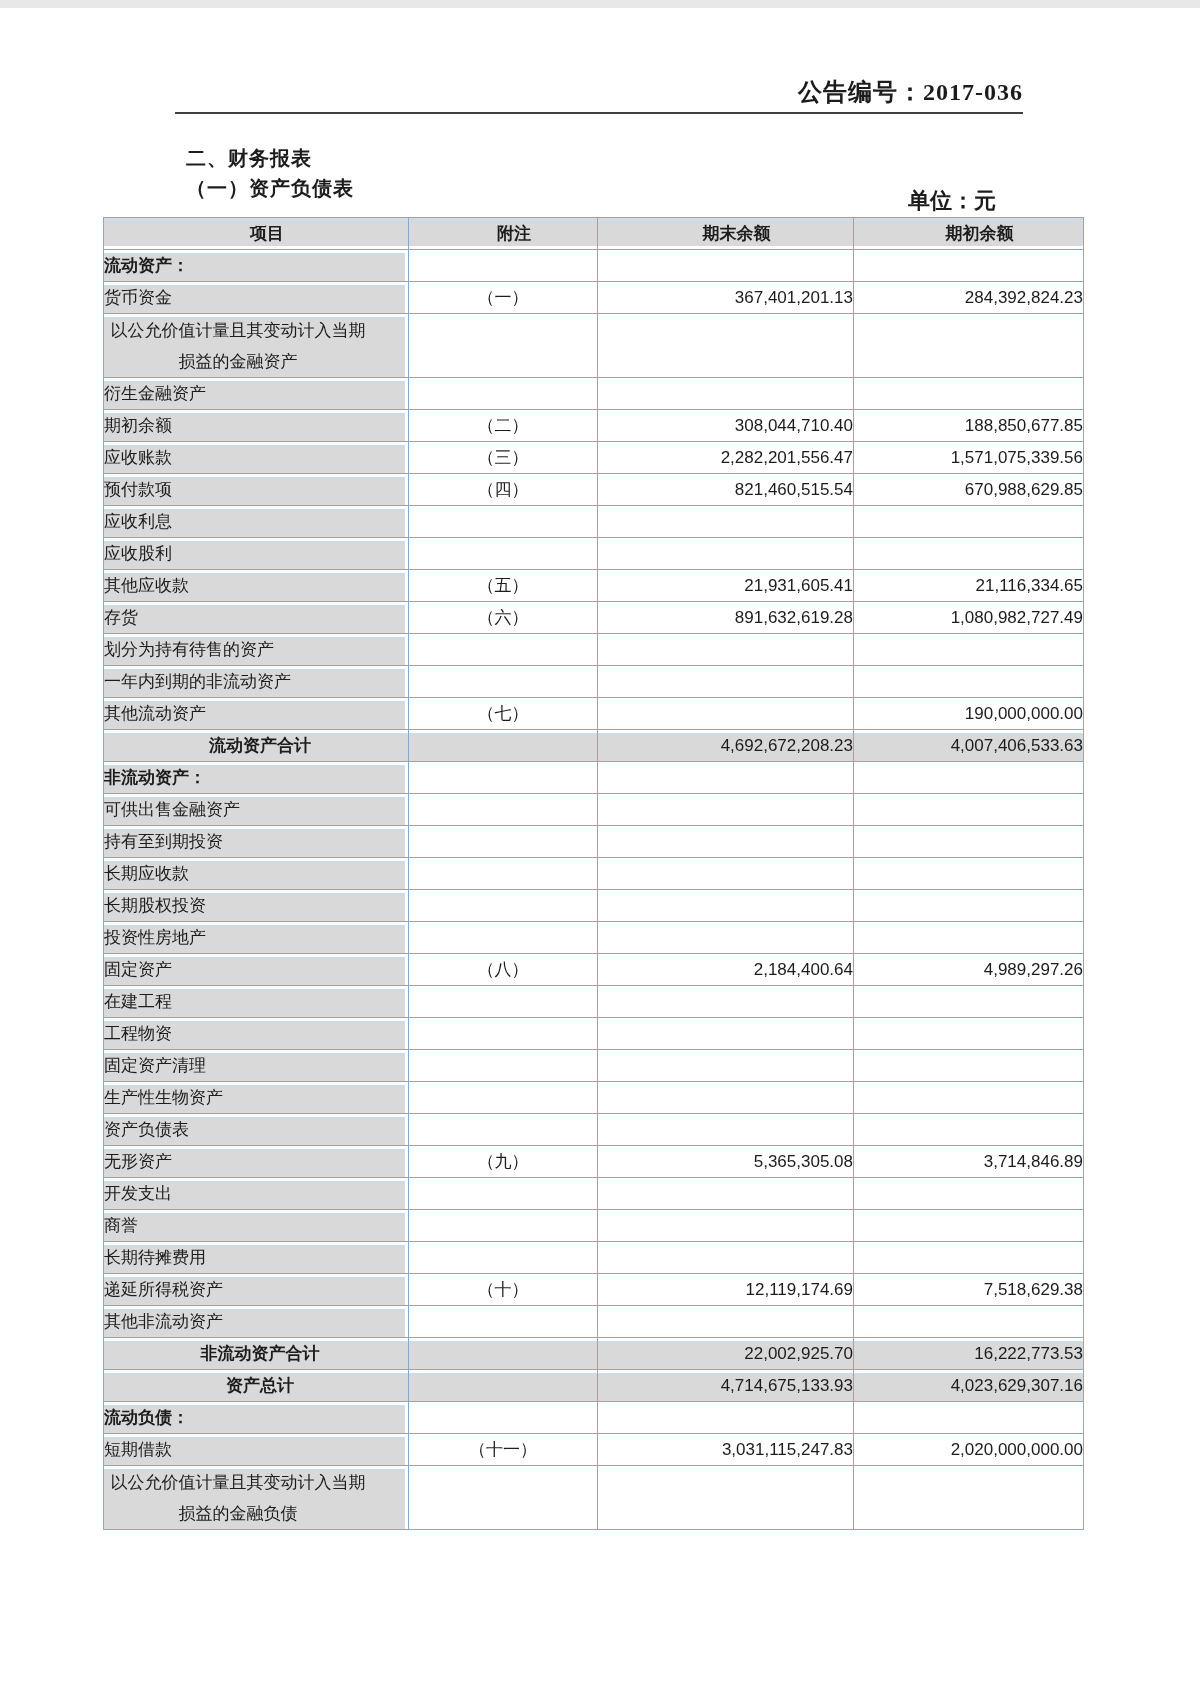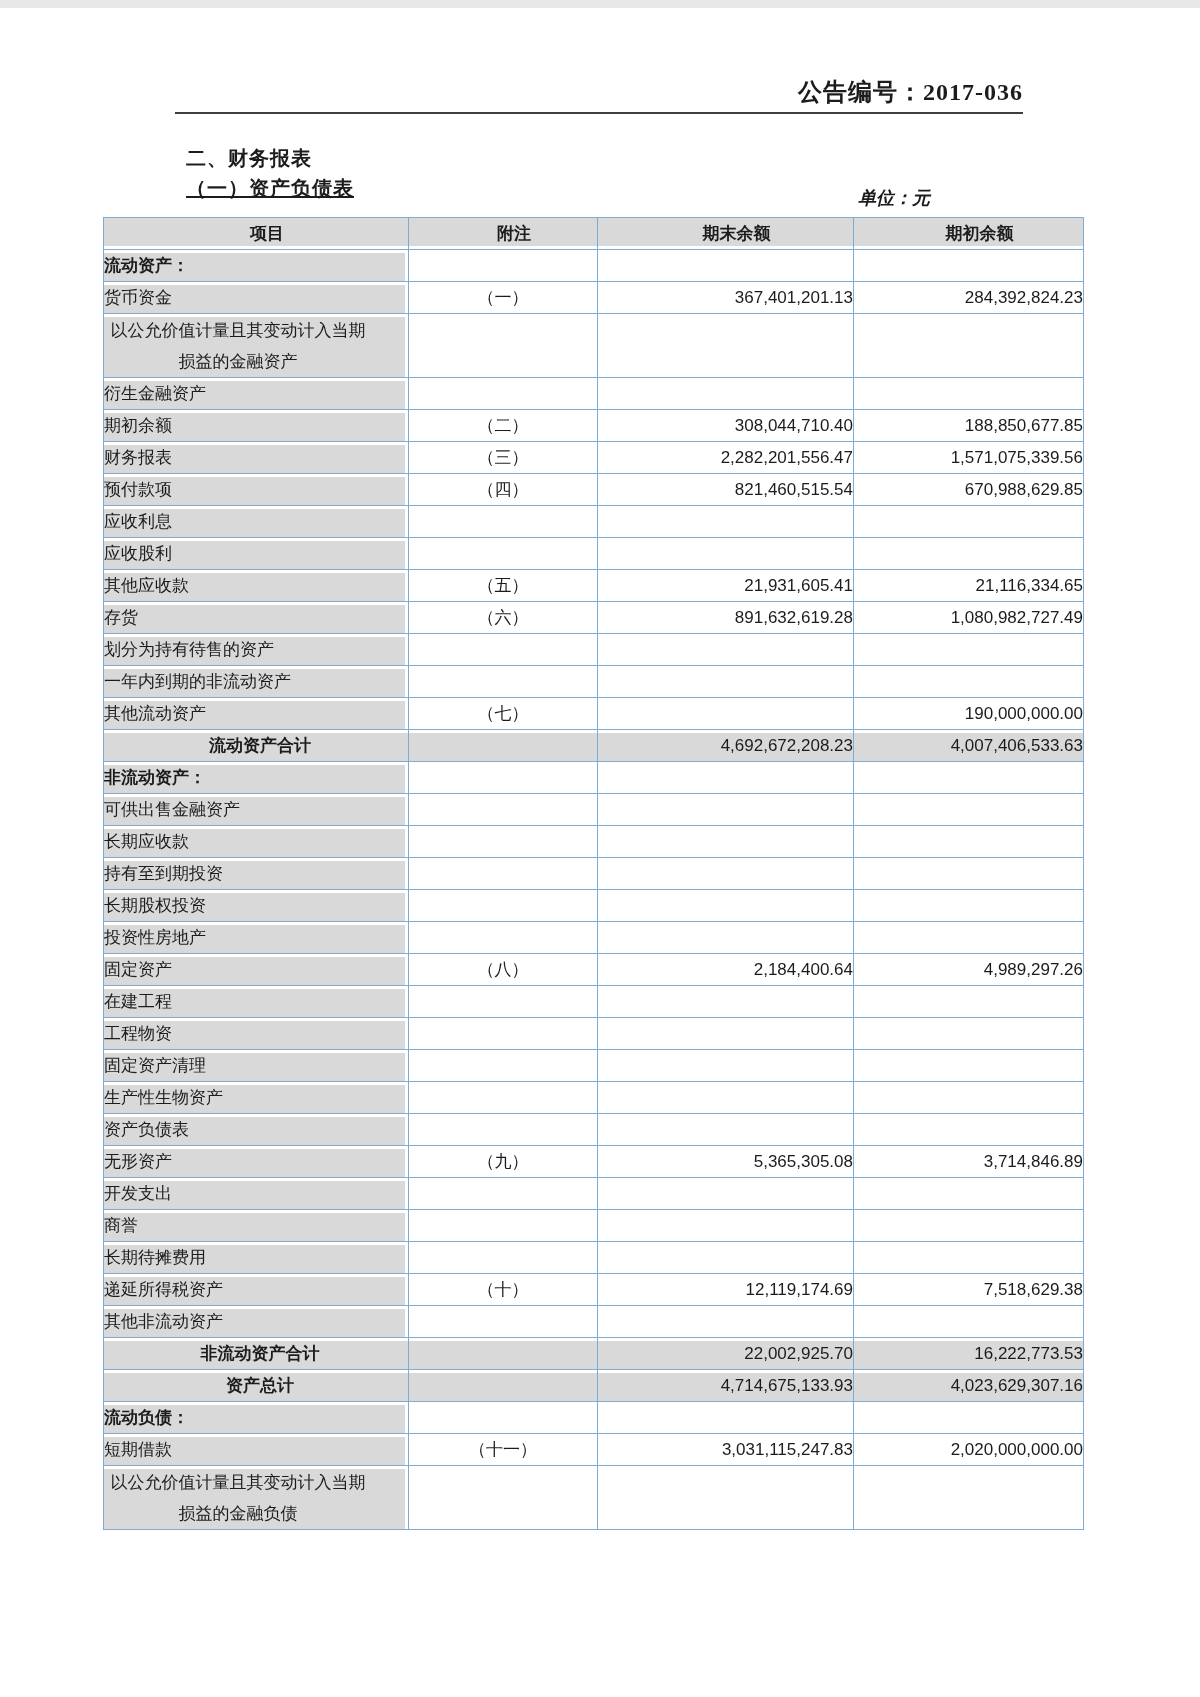--- a/index.html
+++ b/index.html
@@ -26,25 +26,25 @@
   .header-rule{
     position:absolute; top:104px; left:175px; width:848px; height:0;
     border-top:2px solid var(--rule);
   }
   .section-title{
     position:absolute; top:137px; left:186px;
     font-size:20px; font-weight:bold; letter-spacing:1px;
   }
   .table-title{
     position:absolute; top:167px; left:186px;
-    font-size:20px; font-weight:bold; letter-spacing:1px;text-decoration:underline;
+    font-size:20px; font-weight:bold; letter-spacing:1px;
   }
   .unit-label{
-    position:absolute; top:178px; left:858px;
-    font-size:18px; font-weight:bold;font-style:italic;
+    position:absolute; top:178px; left:908px;
+    font-size:22px; font-weight:bold;
   }
   table.sheet{
     position:absolute; left:103px; top:209px; width:980px;
     border-collapse:collapse; table-layout:fixed;
   }
   table.sheet col.c1{width:305px;}
   table.sheet col.c2{width:189px;}
   table.sheet col.c3{width:256px;}
   table.sheet col.c4{width:230px;}
   table.sheet th, table.sheet td{
@@ -133,21 +133,21 @@
           <td class="c-num"></td>
           <td class="c-num"></td>
         </tr>
         <tr class="item">
           <td class="c-item">期初余额</td>
           <td class="c-note">（二）</td>
           <td class="c-num">308,044,710.40</td>
           <td class="c-num">188,850,677.85</td>
         </tr>
         <tr class="item">
-          <td class="c-item">财务报表</td>
+          <td class="c-item">应收账款</td>
           <td class="c-note">（三）</td>
           <td class="c-num">2,282,201,556.47</td>
           <td class="c-num">1,571,075,339.56</td>
         </tr>
         <tr class="item">
           <td class="c-item">预付款项</td>
           <td class="c-note">（四）</td>
           <td class="c-num">821,460,515.54</td>
           <td class="c-num">670,988,629.85</td>
         </tr>
@@ -205,27 +205,27 @@
           <td class="c-num"></td>
           <td class="c-num"></td>
         </tr>
         <tr class="item">
           <td class="c-item">可供出售金融资产</td>
           <td class="c-note"></td>
           <td class="c-num"></td>
           <td class="c-num"></td>
         </tr>
         <tr class="item">
+          <td class="c-item">持有至到期投资</td>
+          <td class="c-note"></td>
+          <td class="c-num"></td>
+          <td class="c-num"></td>
+        </tr>
+        <tr class="item">
           <td class="c-item">长期应收款</td>
-          <td class="c-note"></td>
-          <td class="c-num"></td>
-          <td class="c-num"></td>
-        </tr>
-        <tr class="item">
-          <td class="c-item">持有至到期投资</td>
           <td class="c-note"></td>
           <td class="c-num"></td>
           <td class="c-num"></td>
         </tr>
         <tr class="item">
           <td class="c-item">长期股权投资</td>
           <td class="c-note"></td>
           <td class="c-num"></td>
           <td class="c-num"></td>
         </tr>

